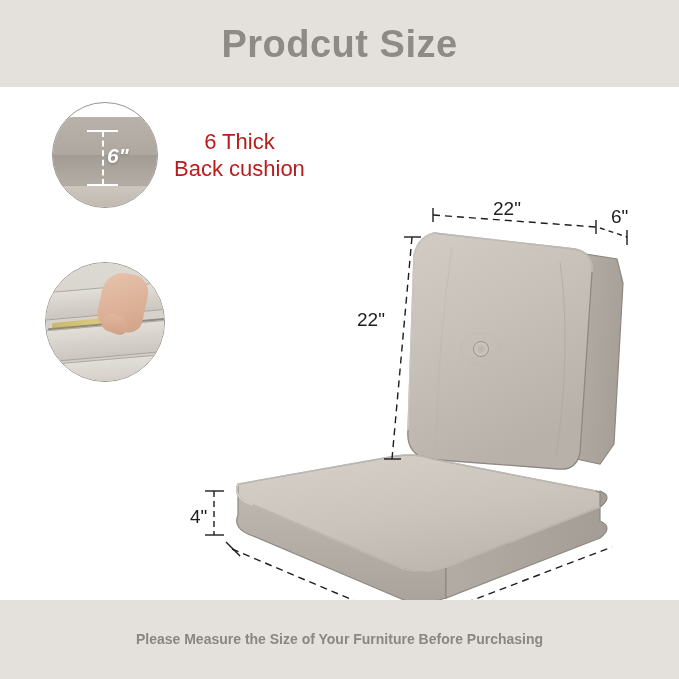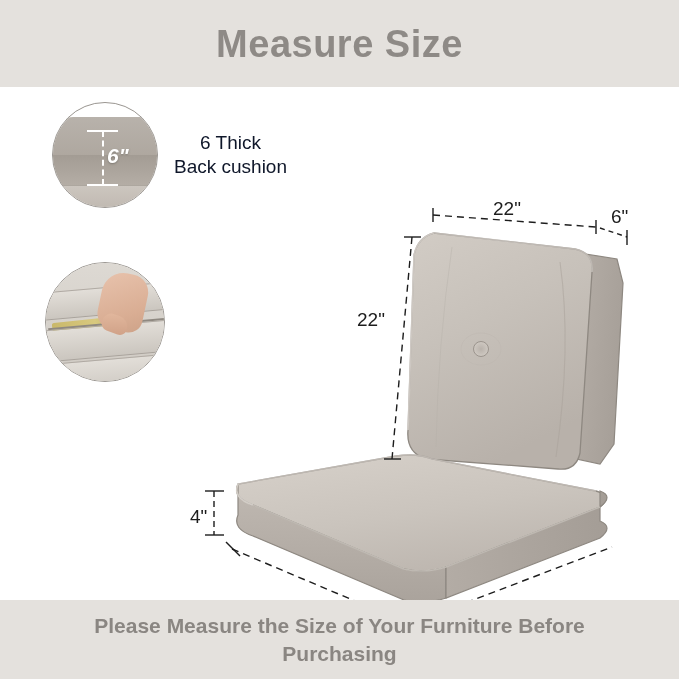--- a/index.html
+++ b/index.html
@@ -36,21 +36,21 @@
     height: 79px;
   }
   .title-text {
     font-size: 38px;
     font-weight: bold;
     color: #8e8a86;
     letter-spacing: 0.5px;
     line-height: 1;
   }
   .footer-text {
-    font-size: 21px;
+    font-size: 14px;
     font-weight: bold;
     color: #8a8682;
     line-height: 1.33;
     padding: 0 30px;
     max-width: 560px;
   }
 
   
   .stage {
     position: absolute;
@@ -79,22 +79,22 @@
     overflow: hidden;
     background: #ffffff;
     flex: 0 0 auto;
   }
   .feature-2 .inset {
     width: 118px;
     height: 118px;
   }
 
   .feature-label {
-    font-size: 19px;
-    color: #0f172a;
+    font-size: 22px;
+    color: #b91c1c;
     line-height: 1.24;
     text-align: center;
     margin-left: 16px;
     white-space: nowrap;
   }
   .feature-2 .feature-label {
     margin-left: 12px;
   }
 
   
@@ -238,21 +238,21 @@
   .d-top6    { left: 611px; top: 119px; }
   .d-left22  { left: 357px; top: 222px; }
   .d-seat4   { left: 190px; top: 419px; }
   .d-bot22   { left: 285px; top: 521px; }
   .d-bot24   { left: 513px; top: 514px; }
 </style>
 </head>
 <body>
 
 <div class="banner banner-top">
-  <div class="title-text">Measure Size</div>
+  <div class="title-text">Prodcut Size</div>
 </div>
 
 <div class="stage">
 
   <div class="feature feature-1">
     <div class="inset">
       <div class="cush-base"></div>
       <div class="cush-shadow"></div>
       <div class="cush-top"></div>
       <div class="cush-bot"></div>

